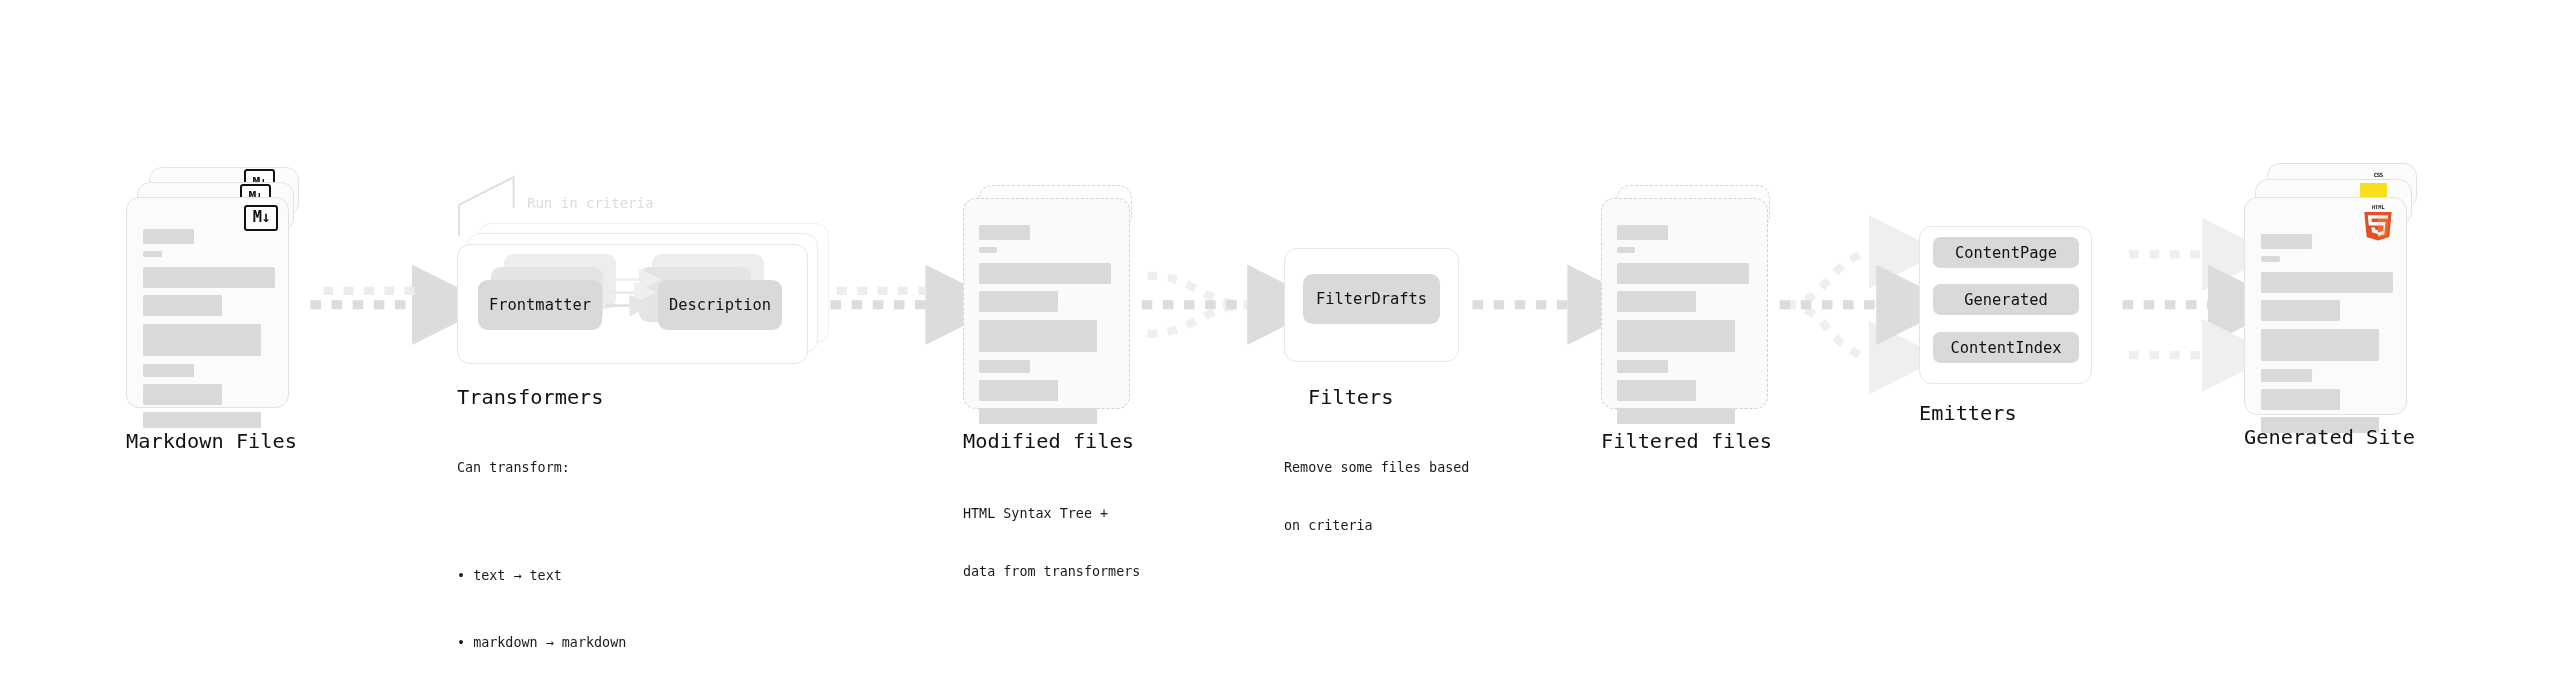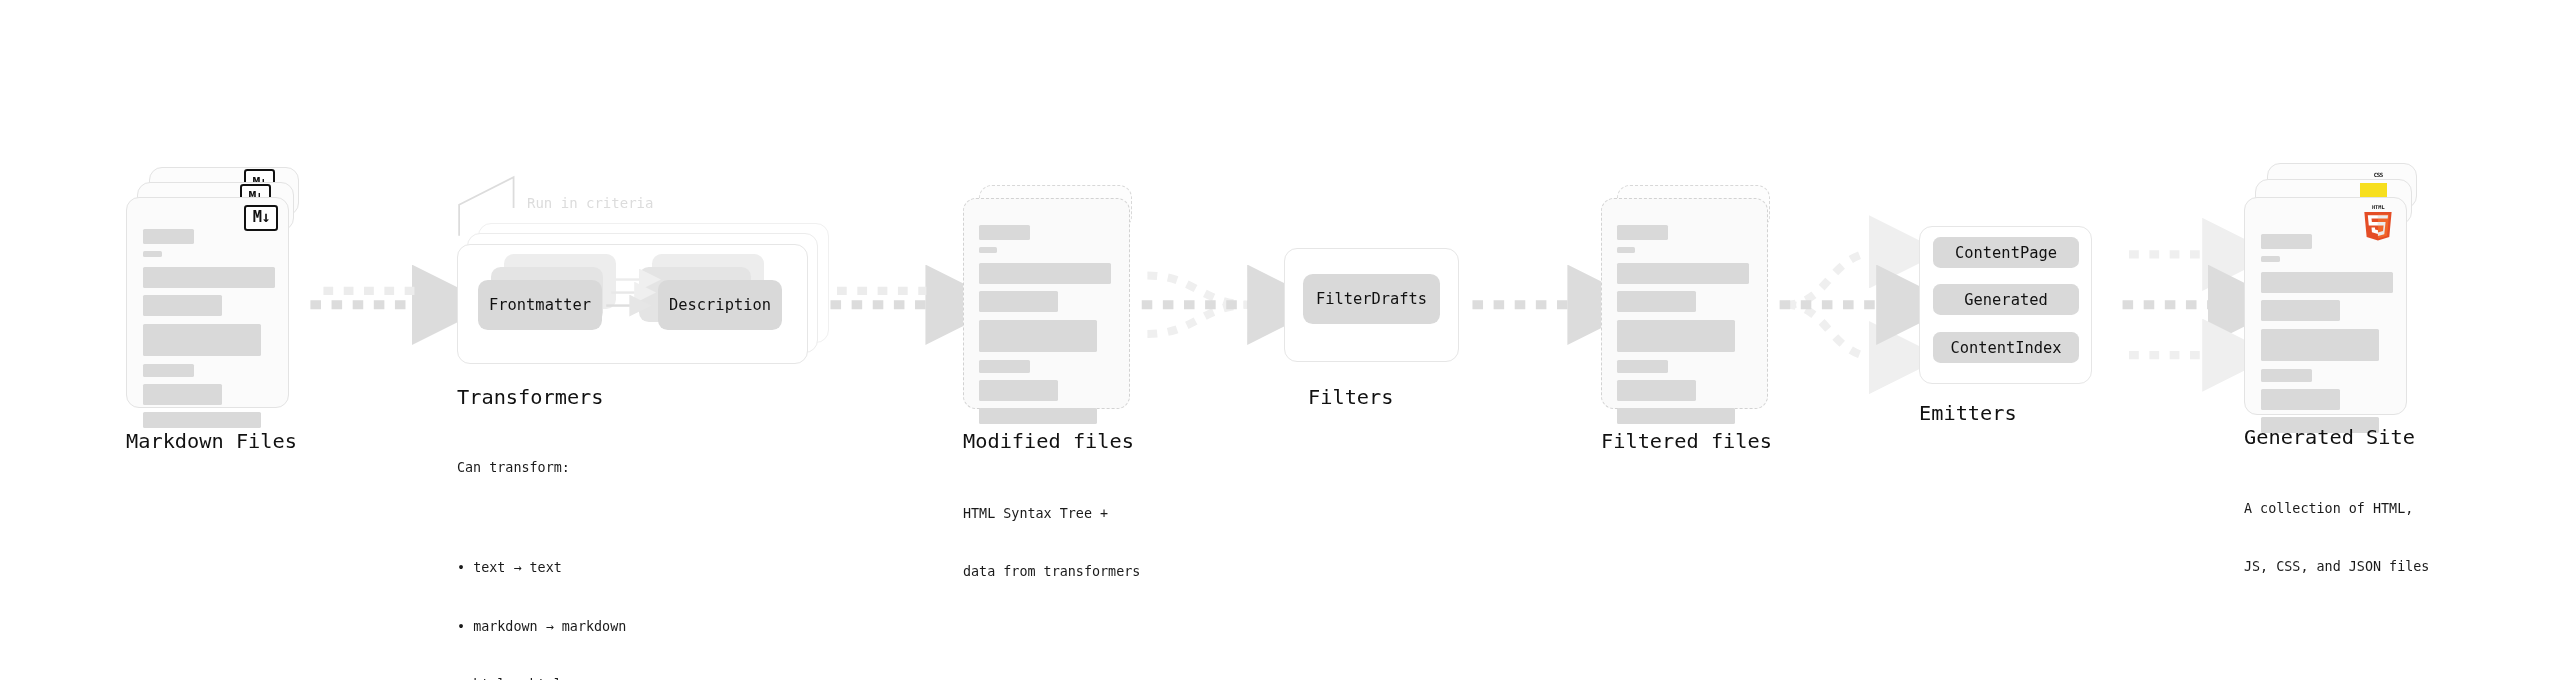--- a/index.html
+++ b/index.html
@@ -98,21 +98,21 @@
     letter-spacing: 0px;
   }
   .stage-desc {
     position: absolute;
     font-size: 13.4px;
     line-height: 1.45;
     color: #1a1a1a;
     white-space: pre;
   }
   .bullet-list { margin: 0; padding: 0; list-style: none; }
-  .bullet-list li { white-space: pre; }
+  .bullet-list li { white-space: pre; margin-top: 8px; }
 
   
   .group-box {
     position: absolute;
     box-sizing: border-box;
     border: 1.6px solid #e6e6e6;
     border-radius: 13px;
     background: #ffffff;
   }
   .group-box.g-back2 { border-color: #f0f0f0; }
@@ -292,20 +292,24 @@
   <div class="stage-desc" style="left:963px; top:465px;">
     <div>HTML Syntax Tree +</div>
     <div>data from transformers</div>
   </div>
 
   <div class="group-box" style="left:1284px; top:248px; width:175px; height:114px;"></div>
   <div class="pill" style="left:1303px; top:274px; width:137px; height:50px;">
     <span>FilterDrafts</span>
   </div>
   <div class="stage-title" style="left:1308px; top:385px;">Filters</div>
+  <div class="stage-desc" style="left:1284px; top:419px;">
+    <div>Remove some files based</div>
+    <div>on criteria</div>
+  </div>
 
   <div class="stage" style="left:1601px; top:185px;">
     <div class="doc-stack" style="width:175px; height:236px;">
       <div class="doc-card dashed dashed-ghost" style="left:16.3px; top:0px; width:153px; height:44px;"></div>
       <div class="doc-card dashed" style="left:0px; top:13px; width:167px; height:211px;">
         <div class="doc-body" style="top:26px; left:14.6px;">
           <div class="bar" style="width:51px;height:14.6px;"></div>
           <div class="bar" style="width:18.7px;height:6.5px;margin-bottom:9.8px;"></div>
           <div class="bar" style="width:132px;height:21px;"></div>
           <div class="bar" style="width:79px;height:21px;"></div>
@@ -362,19 +366,15 @@
           <div class="bar" style="width:79px;height:21px;"></div>
           <div class="bar" style="width:118px;height:32.5px;"></div>
           <div class="bar" style="width:51px;height:13px;"></div>
           <div class="bar" style="width:79px;height:21px;"></div>
           <div class="bar" style="width:118px;height:16.3px;"></div>
         </div>
       </div>
     </div>
   </div>
   <div class="stage-title" style="left:2244px; top:425px;">Generated Site</div>
-  <div class="stage-desc" style="left:2244px; top:460px;">
-    <div>A collection of HTML,</div>
-    <div>JS, CSS, and JSON files</div>
-  </div>
 
 </div>
 
 
 </body></html>

